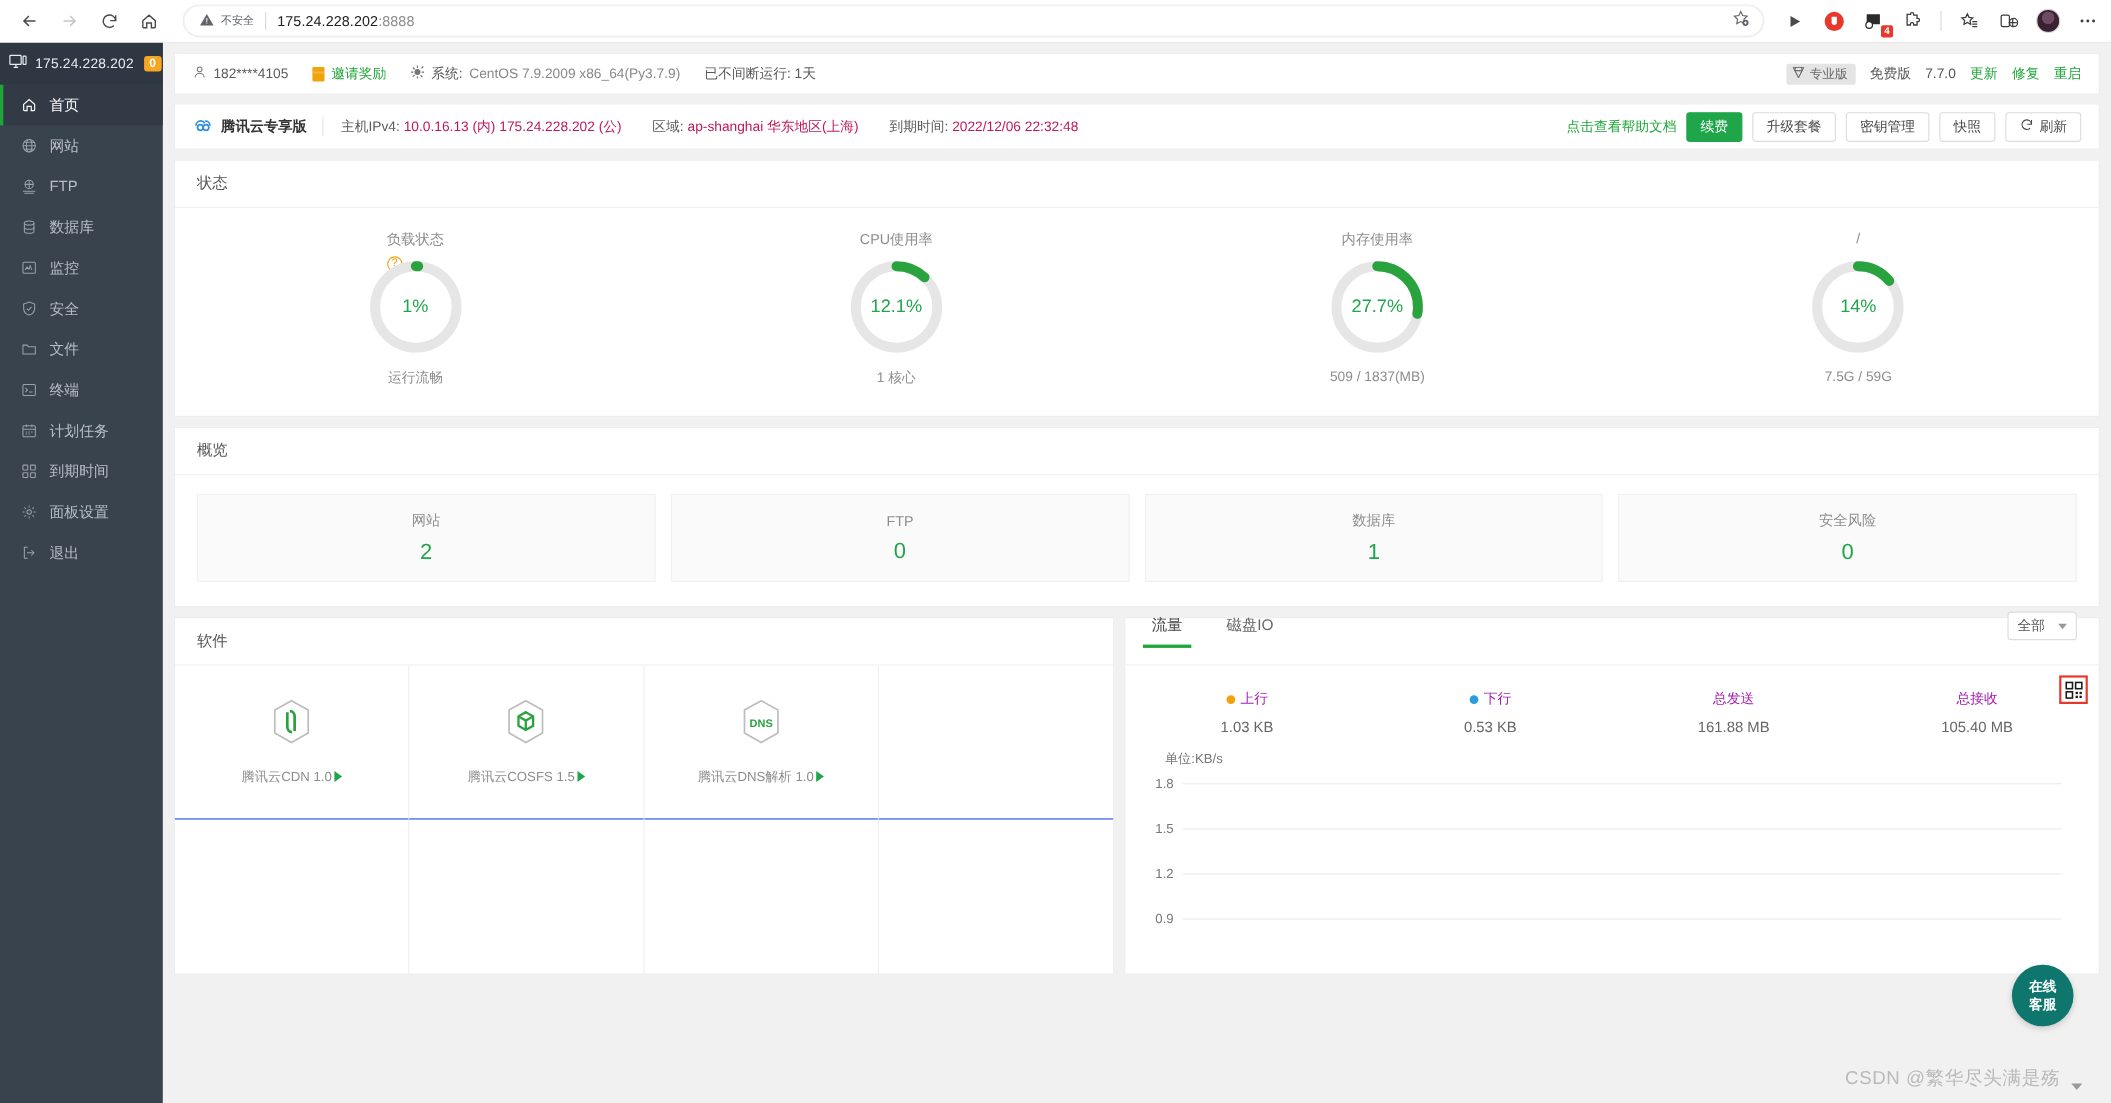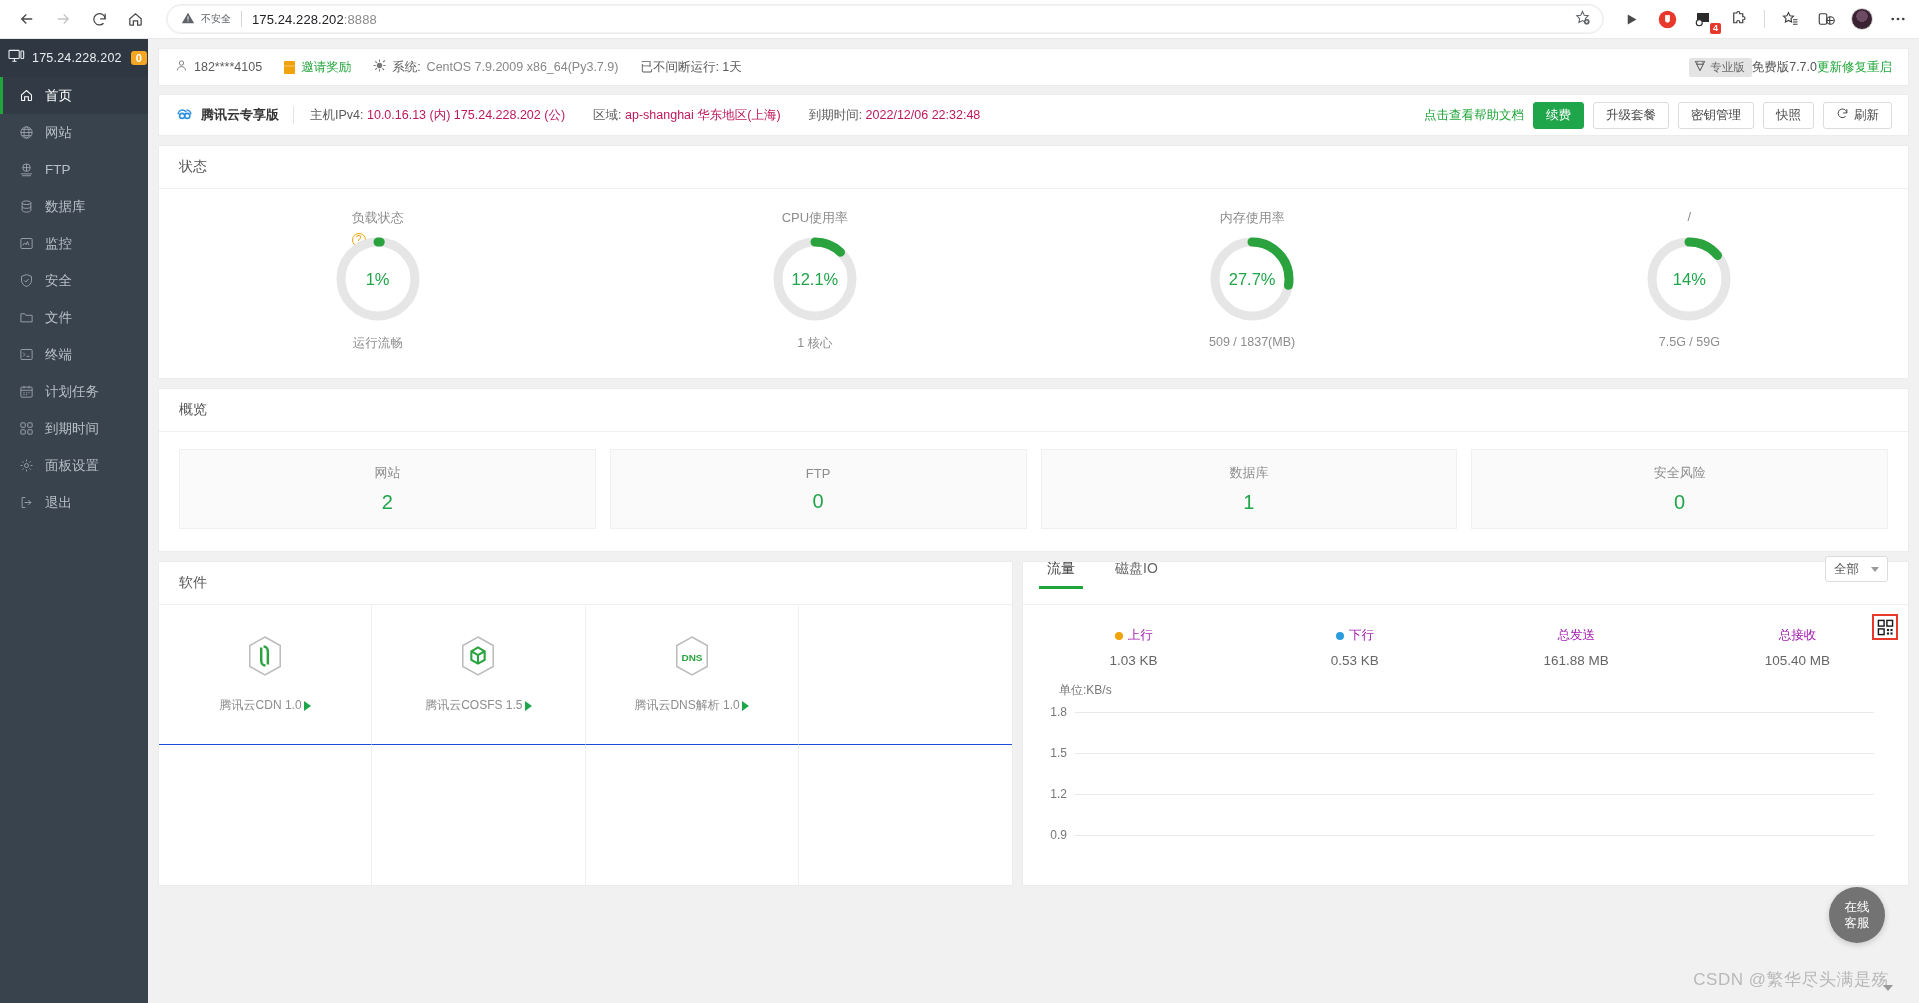--- a/index.html
+++ b/index.html
@@ -76,21 +76,21 @@
   .card { background: #fff; border: 1px solid #ececec; }
   .topinfo {
     height: 38px; display: flex; align-items: center; padding: 0 16px;
     font-size: 12.5px; color: #5b5b5b; gap: 22px; margin-bottom: 8px;
   }
   .ti-group { display: flex; align-items: center; gap: 6px; white-space: nowrap; }
   .ti-muted { color: #888; }
   .link-green { color: #20a53a; }
   .gift { width: 11px; height: 13px; background: #f0a30a; border-radius: 1px; position: relative; }
   .gift::after { content:""; position:absolute; left:0; right:0; top:4px; height:2px; background:#fff3; }
-  .ti-right { margin-left: auto; display: flex; align-items: center; }
+  .ti-right { margin-left: auto; display: flex; align-items: center; gap: 13px; }
   .pro-tag {
     display: flex; align-items: center; gap: 3px; background: #e4e4e4;
     color: #6a6a6a; font-size: 11.5px; padding: 2px 7px 2px 4px; border-radius: 2px;
   }
   .ti-ver { color: #555; font-size: 12.5px; }
 
   .cloudbar {
     height: 42px; display: flex; align-items: center; padding: 0 16px;
     font-size: 12.5px; color: #5b5b5b; gap: 0; margin-bottom: 9px;
   }
@@ -170,27 +170,27 @@
   .stat-val { font-size: 13.5px; color: #666; }
   .chart-wrap { flex: 1 1 auto; padding: 8px 18px 0 18px; position: relative; }
   .unit { font-size: 12px; color: #777; margin-left: 18px; margin-bottom: 6px; }
   .plot { position: relative; height: 150px; }
   .grid-row { position: absolute; left: 0; right: 16px; display: flex; align-items: center; gap: 8px; }
   .tick { width: 26px; text-align: right; font-size: 12px; color: #777; }
   .gridline { flex: 1 1 auto; height: 1px; background: #eaeaea; }
 
   
   .float-cs {
-    position: absolute; right: 34px; bottom: 60px; width: 56px; height: 56px;
-    border-radius: 50%; background: #737373; color: #fff; font-size: 12.5px;
+    position: absolute; right: 34px; bottom: 70px; width: 56px; height: 56px;
+    border-radius: 50%; background: #0f766e; color: #fff; font-size: 12.5px;
     display: flex; flex-direction: column; align-items: center; justify-content: center;
-    line-height: 16px; box-shadow: 0 2px 6px rgba(0,0,0,.18); font-weight: normal;
+    line-height: 16px; box-shadow: 0 2px 6px rgba(0,0,0,.18); font-weight: bold;
   }
   .watermark {
-    position: absolute; right: 30px; bottom: 12px; font-size: 17px; color: #b9b9b9;
+    position: absolute; right: 46px; bottom: 12px; font-size: 17px; color: #b9b9b9;
     letter-spacing: .5px; white-space: nowrap;
   }
   .scroll-caret { position: absolute; right: 26px; bottom: 12px; width: 0; height: 0;
     border-top: 6px solid #999; border-left: 5px solid transparent; border-right: 5px solid transparent; }
   .page-root { position: relative; }
 </style>
 </head>
 <body>
 
 <div class="page-root">

